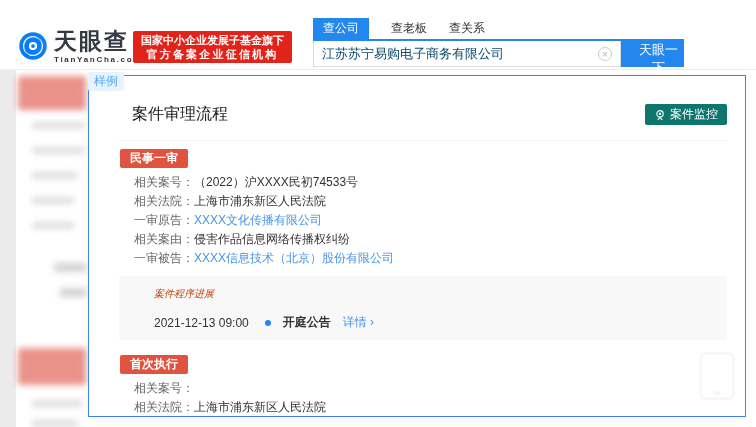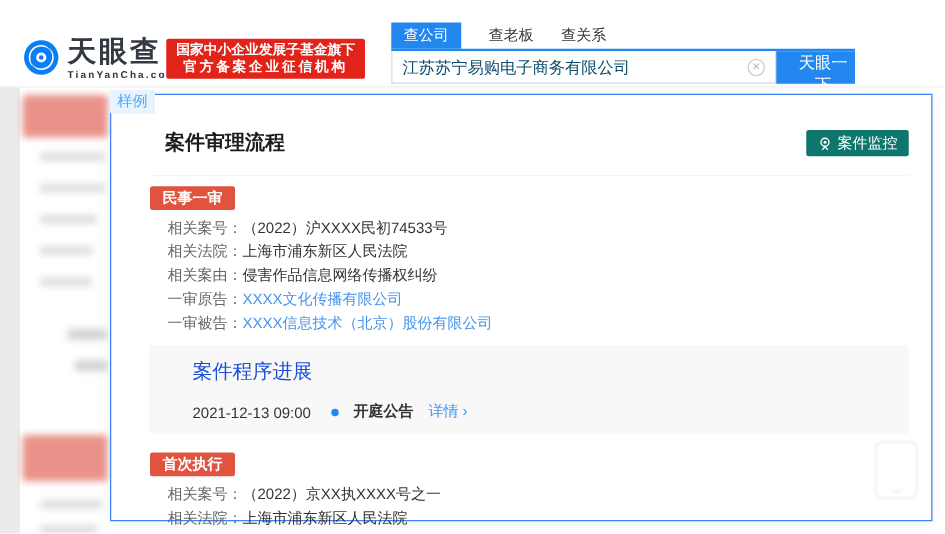--- a/index.html
+++ b/index.html
@@ -32,33 +32,33 @@
   .blur-zone { position:absolute; left:14px; top:70px; width:74px; height:357px; }
   .blur-zone > div { position:absolute; filter:blur(3px); border-radius:2px; }
   .b-red { background:#e4776c; opacity:.8; }
   .b-line { background:#dedede; }
   .b-block { background:#d3d3d3; }
 
   
   .card { position:absolute; left:88px; top:75px; width:658px; height:342px; background:#fff; border:1px solid #3b82f6; box-shadow:0 2px 12px rgba(0,0,0,.04); }
   .sample-tag { position:absolute; left:-1px; top:-4px; background:#e7f3fe; color:#57a7f5; font-size:12px; padding:2px 6px; border-radius:2px; line-height:15px; }
   .card-head { display:flex; justify-content:space-between; align-items:center; margin:0 18px 0 30px; padding:28px 0 15px; border-bottom:1px solid #f5f5f5; }
-  .card-head h2 { font-size:16px; font-weight:700; color:#1b1b1b; margin-left:13px; }
+  .card-head h2 { font-size:16px; font-weight:400; color:#1b1b1b; margin-left:13px; }
   .monitor-btn { display:flex; align-items:center; gap:4px; background:#0f766e; color:#fff; border:none; border-radius:2px; font-size:12px; font-family:inherit; height:21px; padding:0 9px; cursor:pointer; }
 
   .section { padding:0 18px 0 30px; }
   .section-badge { display:inline-block; margin:8px 0 0 1px; background:#e0543f; color:#fff; font-size:12px; font-weight:700; line-height:15px; padding:2px 10px; border-radius:2px; }
   .rows { margin:5px 0 0 15px; }
   .detail-row { display:flex; font-size:12px; line-height:19px; }
   .detail-row .label { color:#666; flex:0 0 auto; }
   .detail-row .value { color:#333; }
   .detail-row .value.link { color:#4693ec; cursor:pointer; }
 
   .progress-box { margin-top:8px; background:#f8f8f8; border-radius:2px; padding:11px 20px 9px 35px; }
-  .progress-title { font-size:16px; color:#1d4ed8; }
+  .progress-title { font-size:10px; color:#c2410c;font-style:italic; }
   .progress-row { margin-top:13px; display:flex; align-items:center; font-size:12px; color:#333; }
   .p-dot { width:6px; height:6px; border-radius:50%; background:#2287ee; margin:0 12px 0 16px; flex:0 0 auto; }
   .p-event { font-weight:700; }
   .p-detail { color:#4693ec; margin-left:12px; cursor:pointer; }
   .exec .section-badge { margin-top:15px; }
 
   
   .phone-widget { position:absolute; left:699px; top:352px; width:36px; height:48px; border:3px solid #f7f7f7; border-radius:7px; cursor:pointer; }
   .phone-widget::after { content:""; position:absolute; left:50%; bottom:2px; transform:translateX(-50%); width:8px; height:4px; border-radius:2px; background:#f7f7f7; }
 </style>
@@ -138,26 +138,26 @@
       <div class="rows">
         <div class="detail-row">
           <span class="label">相关案号：</span>
           <span class="value">（2022）沪XXXX民初74533号</span>
         </div>
         <div class="detail-row">
           <span class="label">相关法院：</span>
           <span class="value">上海市浦东新区人民法院</span>
         </div>
         <div class="detail-row">
+          <span class="label">一审原告：</span>
+          <span class="value link">XXXX文化传播有限公司</span>
+        </div>
+        <div class="detail-row">
           <span class="label">相关案由：</span>
           <span class="value">侵害作品信息网络传播权纠纷</span>
-        </div>
-        <div class="detail-row">
-          <span class="label">一审原告：</span>
-          <span class="value link">XXXX文化传播有限公司</span>
         </div>
         <div class="detail-row">
           <span class="label">一审被告：</span>
           <span class="value link">XXXX信息技术（北京）股份有限公司</span>
         </div>
       </div>
 
       <div class="progress-box">
         <div class="progress-title">案件程序进展</div>
         <div class="progress-row">
@@ -167,21 +167,20 @@
           <span class="p-detail"><span>详情</span> <span>›</span></span>
         </div>
       </div>
     </div>
 
     <div class="section exec">
       <span class="section-badge">首次执行</span>
       <div class="rows">
         <div class="detail-row">
           <span class="label">相关案号：</span>
-          <span class="value">（2022）京XX执XXXX号之一</span>
         </div>
         <div class="detail-row">
           <span class="label">相关法院：</span>
           <span class="value">上海市浦东新区人民法院</span>
         </div>
       </div>
     </div>
   </div>
 
   <div class="phone-widget"></div>

